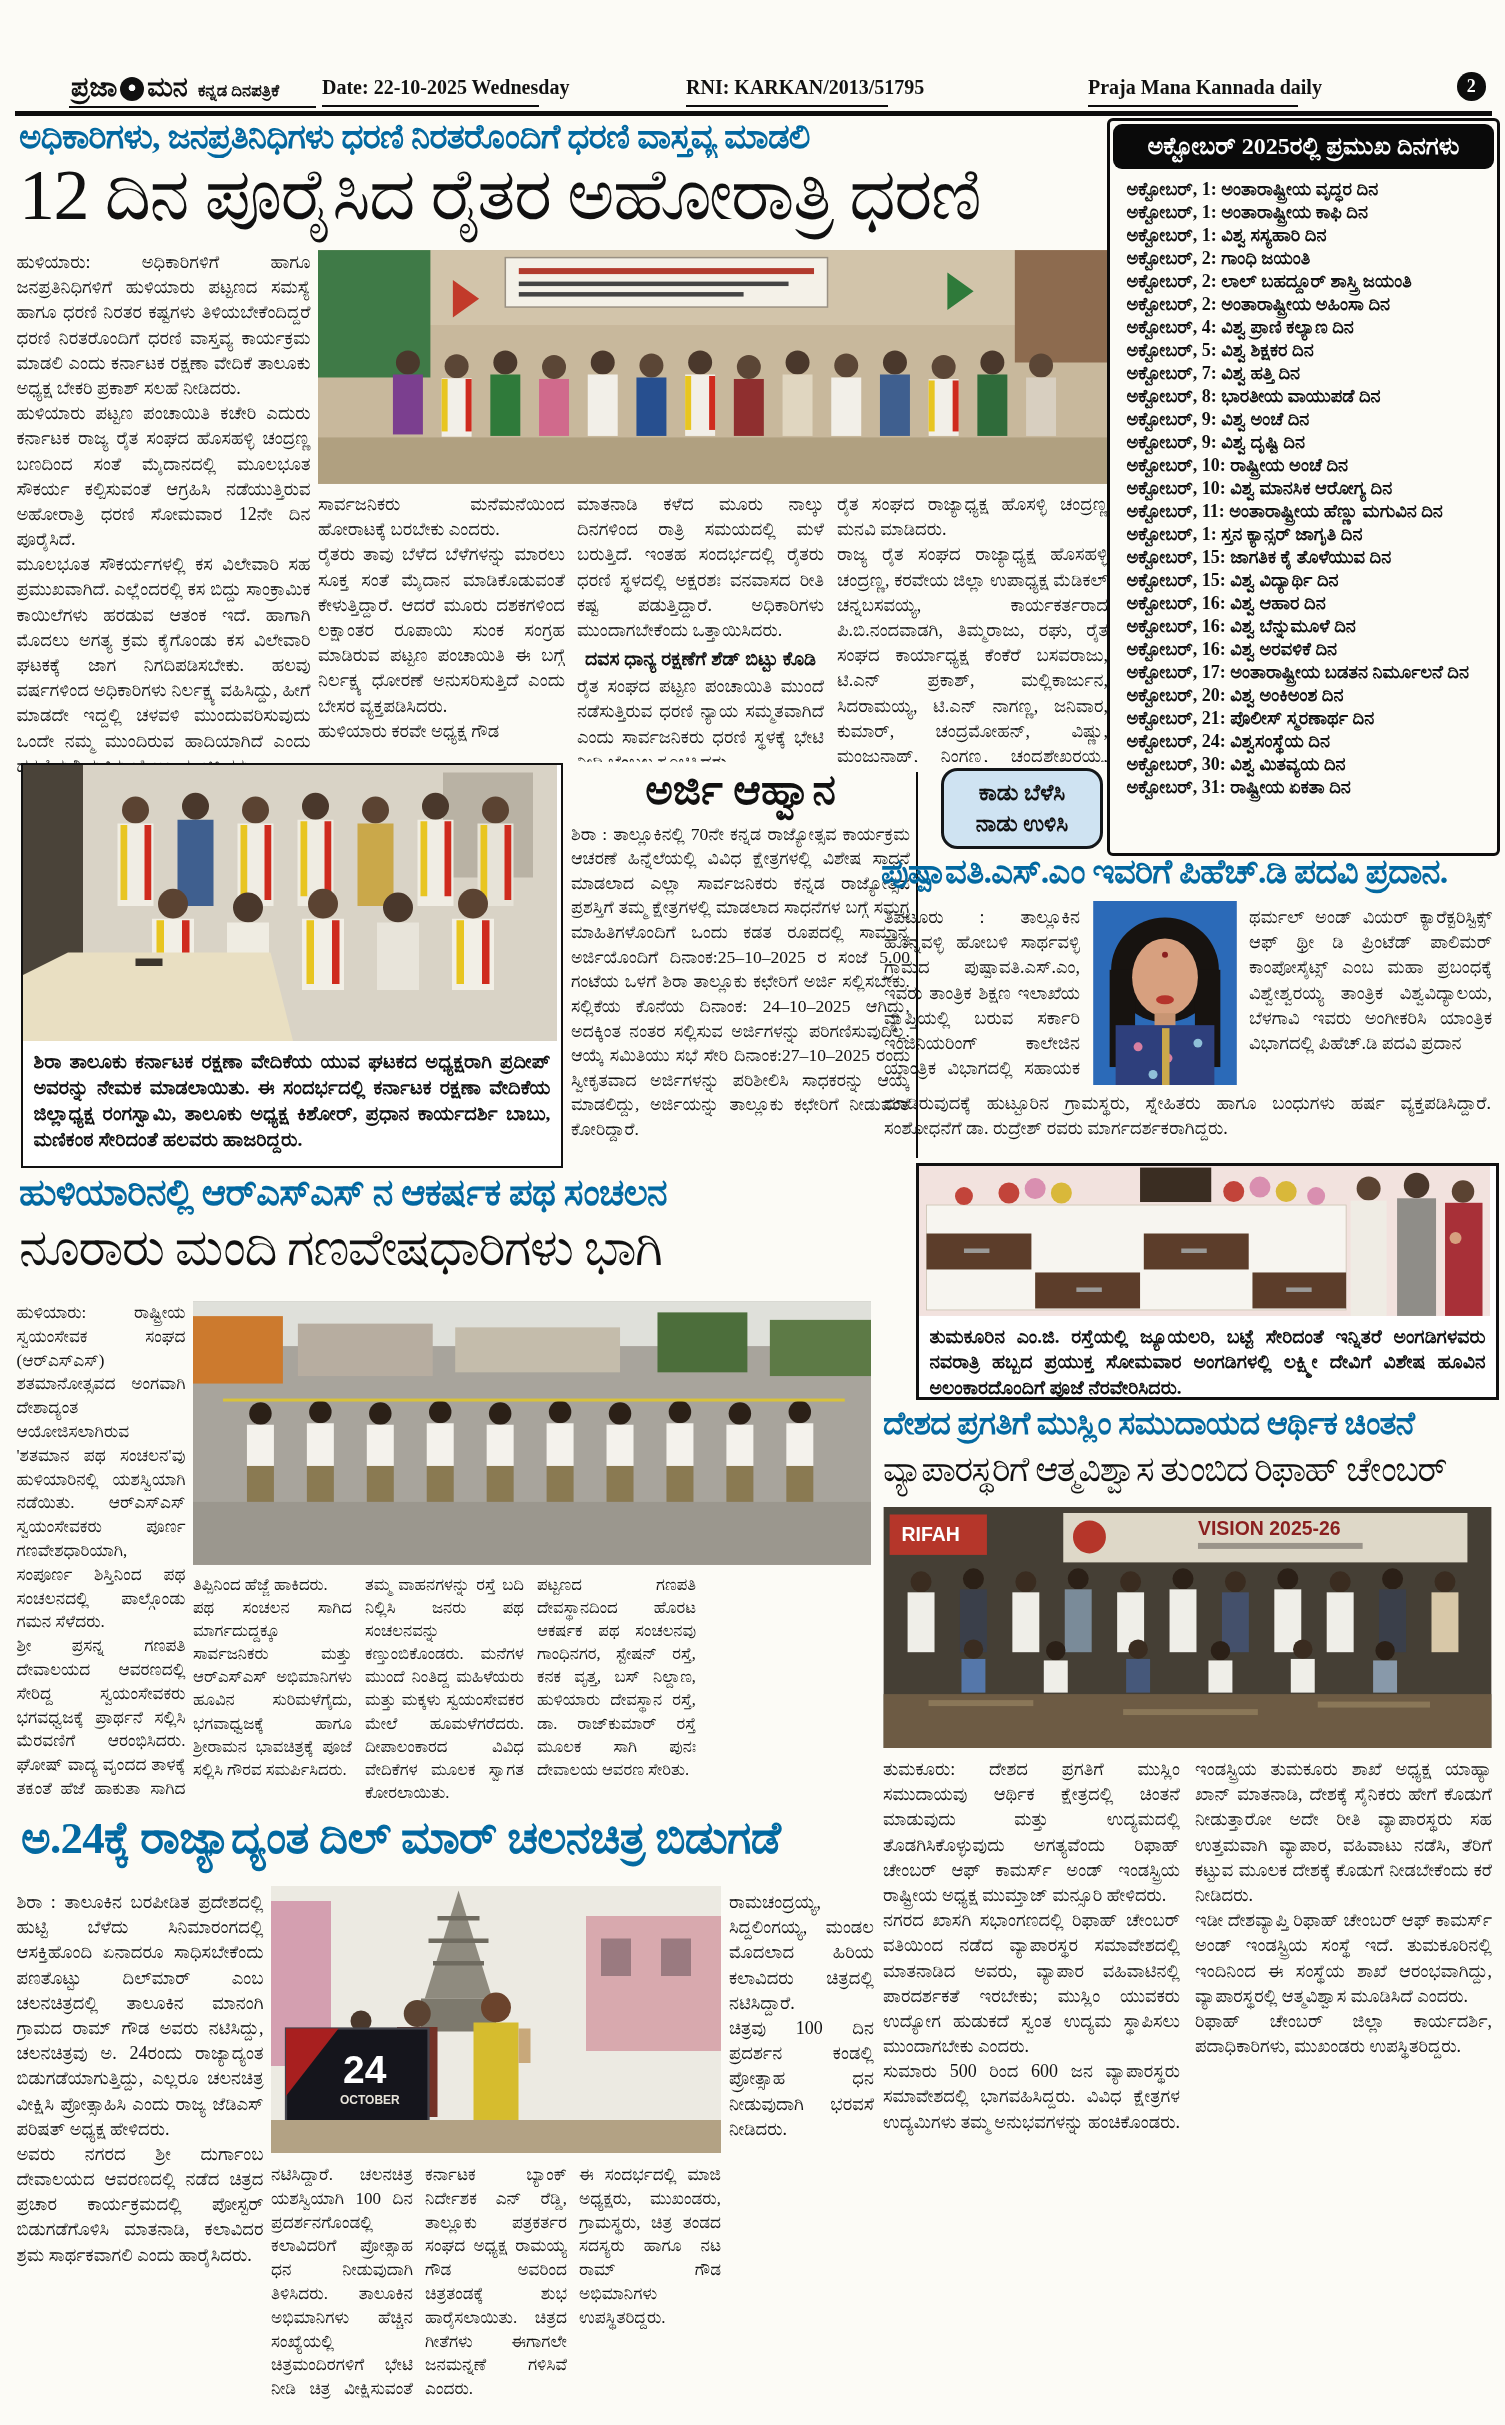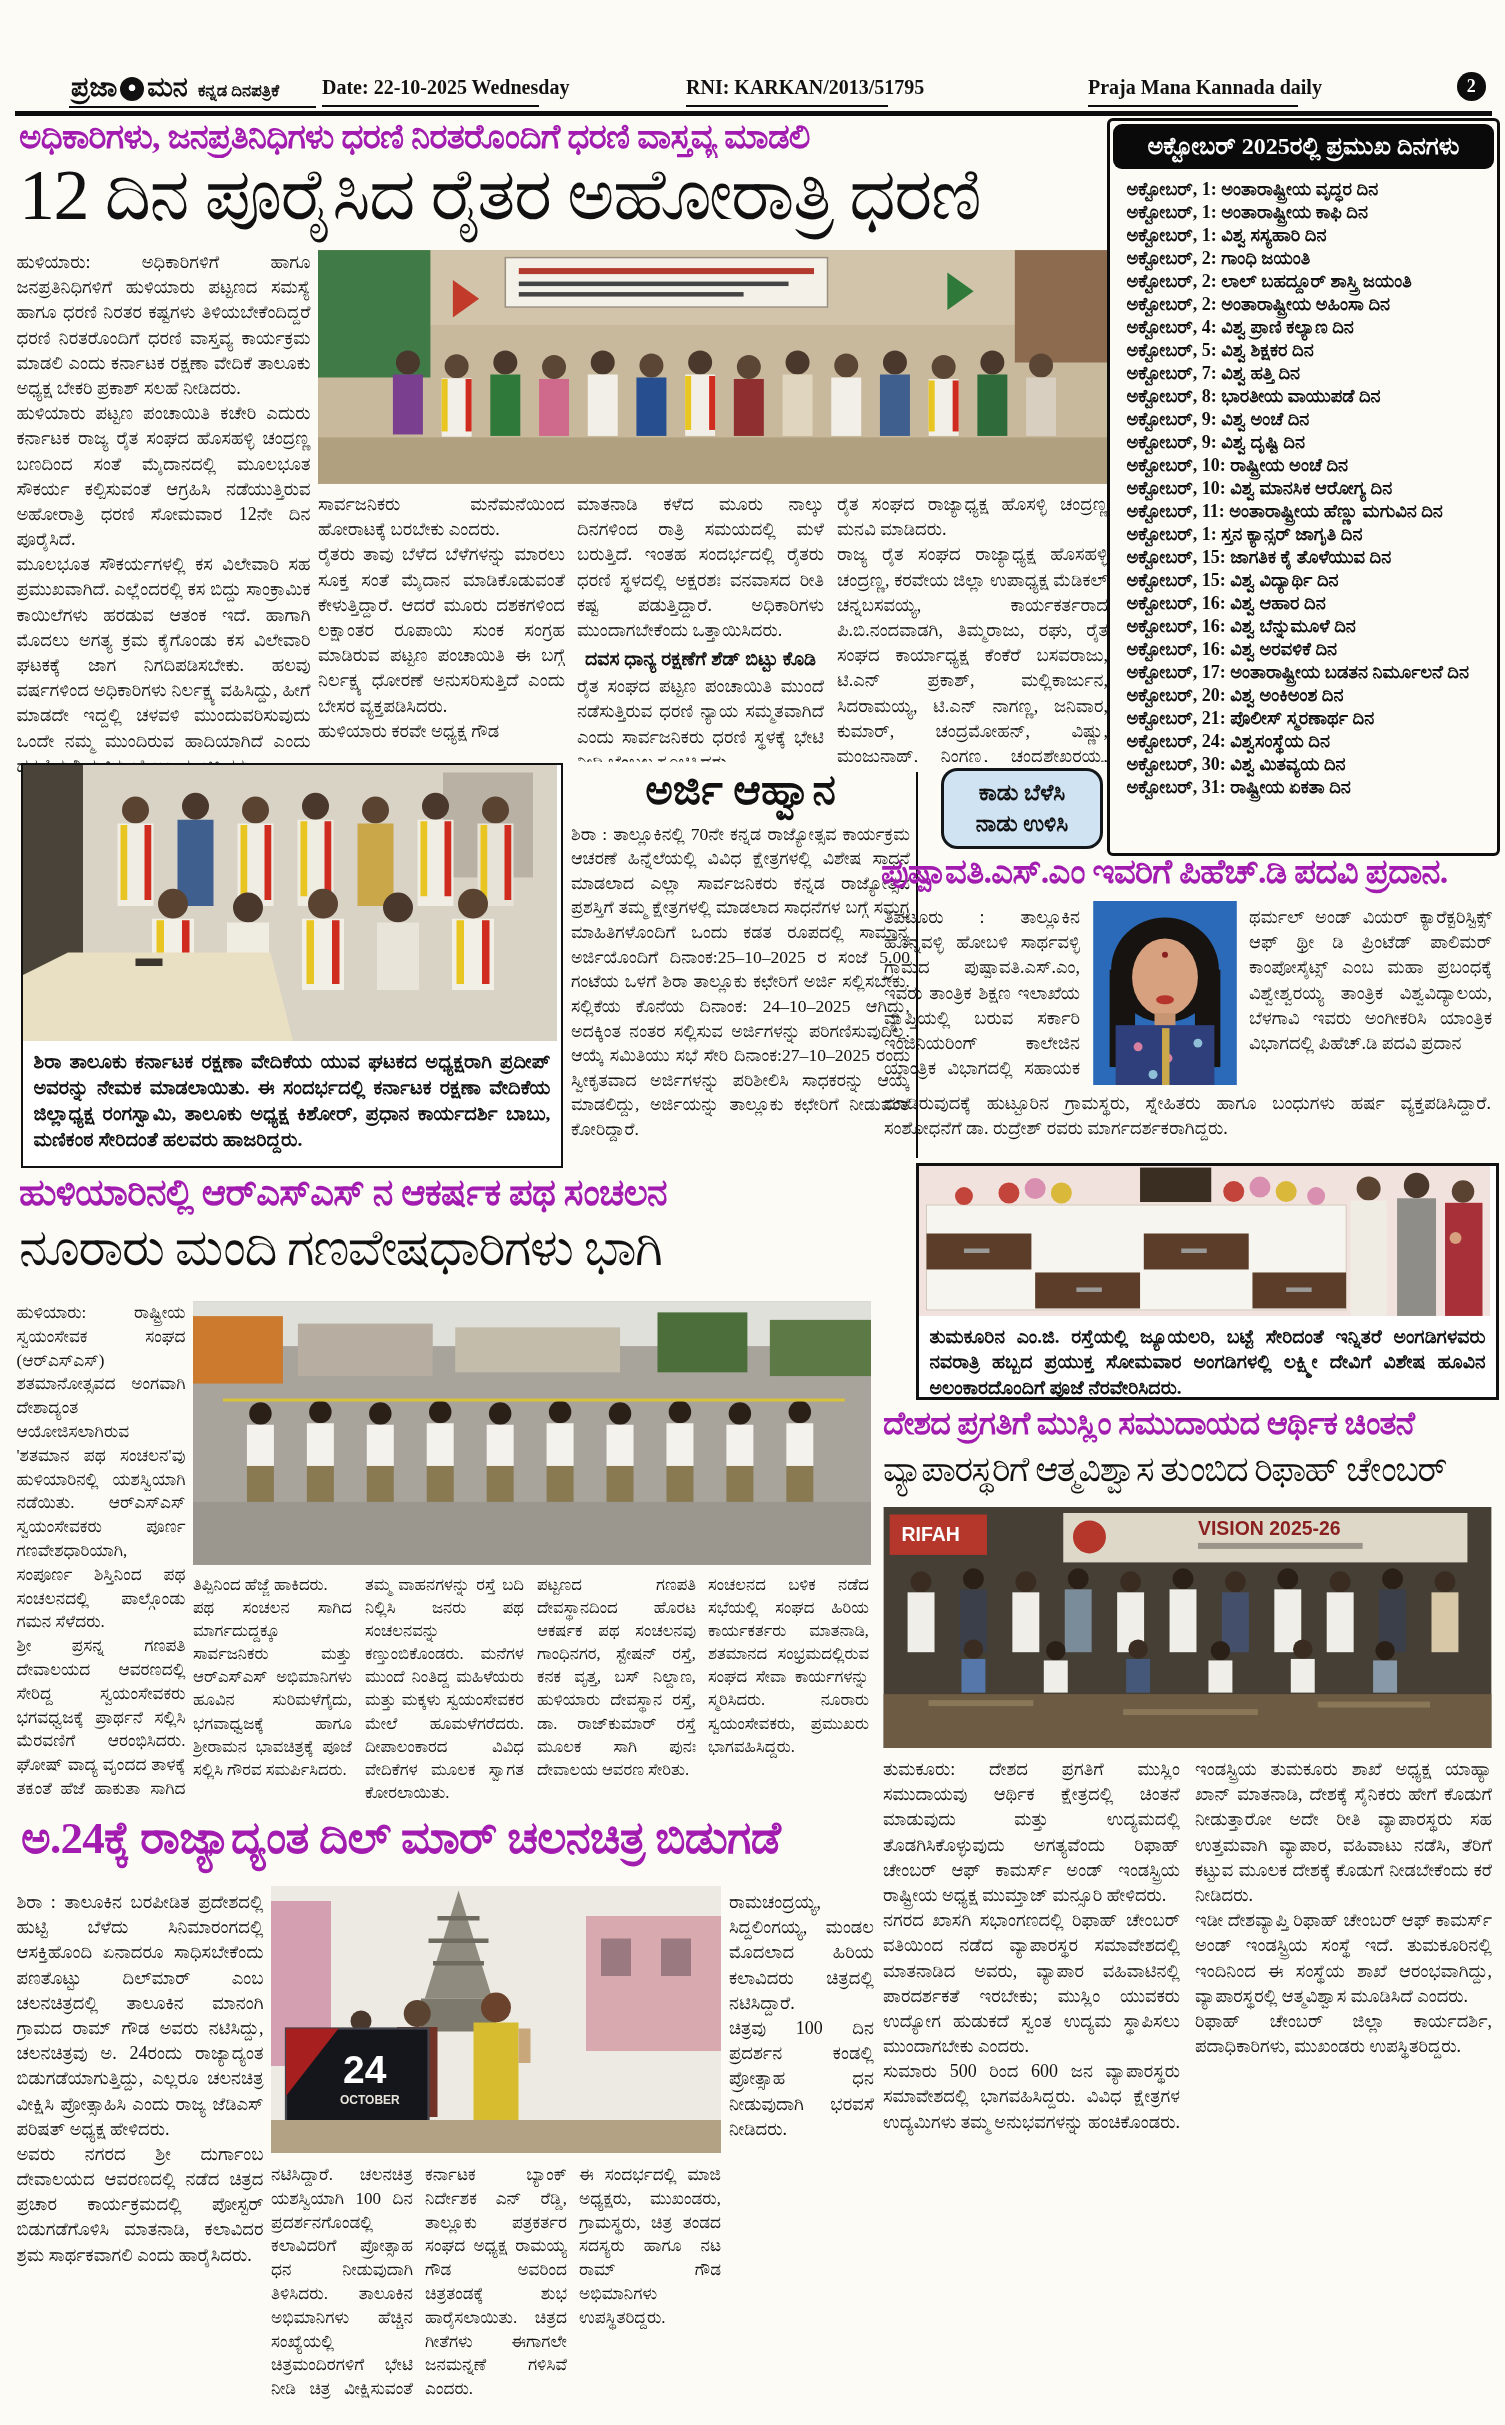--- a/index.html
+++ b/index.html
@@ -1,20 +1,20 @@
 <!DOCTYPE html>
 <html style="font-size:12px"><head>
 <meta charset="utf-8">
 <style>
   html,body{margin:0;padding:0;background:#d8d8d8;}
   #page{position:relative;width:1505px;height:2426px;background:#fcfbf6;
         font-family:"Liberation Serif","DejaVu Sans",serif;color:#111;overflow:hidden;}
   .abs{position:absolute;}
   .bt{font-size:18px;line-height:1.40;text-align:justify;white-space:pre-line;overflow:hidden;}
-  .red{color:#a21caf;}
+  .red{color:#0369a1;}
   .nowrap{white-space:nowrap;overflow:hidden;}
   .rule{background:#0d0d0d;}
   
   .logo-kn{font-size:27px;font-weight:bold;}
   .logo-tag{font-size:16.5px;font-weight:bold;margin-left:10px;}
   .emblem{display:inline-block;width:24px;height:24px;border-radius:50%;
           background:radial-gradient(circle at 50% 45%, #fff 0 3px, #111 3.7px 100%);
           vertical-align:-4.5px;margin:0 3px;}
   .hdr-item{font-size:20px;font-weight:bold;}
   .page-badge{width:28.5px;height:28.5px;border-radius:50%;background:#0d0d0d;color:#fff;
@@ -302,21 +302,20 @@
       </g>
       <rect y="268" width="905" height="84" fill="#9b978e"></rect>
       <rect x="40" y="130" width="830" height="4" fill="#d8c23a"></rect>
     </svg>
   </div>
 
   <div class="abs bt" style="left:193px;top:1573px;width:159px;height:225px;font-size:16.5px;">ತಿಪ್ಪಿನಿಂದ ಹೆಜ್ಜೆ ಹಾಕಿದರು.
  ಪಥ ಸಂಚಲನ ಸಾಗಿದ ಮಾರ್ಗದುದ್ದಕ್ಕೂ ಸಾರ್ವಜನಿಕರು ಮತ್ತು ಆರ್‌ಎಸ್‌ಎಸ್ ಅಭಿಮಾನಿಗಳು ಹೂವಿನ ಸುರಿಮಳೆಗೈದು, ಭಗವಾಧ್ವಜಕ್ಕೆ ಹಾಗೂ ಶ್ರೀರಾಮನ ಭಾವಚಿತ್ರಕ್ಕೆ ಪೂಜೆ ಸಲ್ಲಿಸಿ ಗೌರವ ಸಮರ್ಪಿಸಿದರು.</div>
   <div class="abs bt" style="left:365px;top:1573px;width:159px;height:225px;font-size:16.5px;">ತಮ್ಮ ವಾಹನಗಳನ್ನು ರಸ್ತೆ ಬದಿ ನಿಲ್ಲಿಸಿ ಜನರು ಪಥ ಸಂಚಲನವನ್ನು ಕಣ್ತುಂಬಿಕೊಂಡರು. ಮನೆಗಳ ಮುಂದೆ ನಿಂತಿದ್ದ ಮಹಿಳೆಯರು ಮತ್ತು ಮಕ್ಕಳು ಸ್ವಯಂಸೇವಕರ ಮೇಲೆ ಹೂಮಳೆಗರೆದರು. ದೀಪಾಲಂಕಾರದ ವಿವಿಧ ವೇದಿಕೆಗಳ ಮೂಲಕ ಸ್ವಾಗತ ಕೋರಲಾಯಿತು.</div>
   <div class="abs bt" style="left:537px;top:1573px;width:159px;height:225px;font-size:16.5px;">ಪಟ್ಟಣದ ಗಣಪತಿ ದೇವಸ್ಥಾನದಿಂದ ಹೊರಟ ಆಕರ್ಷಕ ಪಥ ಸಂಚಲನವು ಗಾಂಧಿನಗರ, ಸ್ಟೇಷನ್ ರಸ್ತೆ, ಕನಕ ವೃತ್ತ, ಬಸ್ ನಿಲ್ದಾಣ, ಹುಳಿಯಾರು ದೇವಸ್ಥಾನ ರಸ್ತೆ, ಡಾ. ರಾಜ್‌ಕುಮಾರ್ ರಸ್ತೆ ಮೂಲಕ ಸಾಗಿ ಪುನಃ ದೇವಾಲಯ ಆವರಣ ಸೇರಿತು.</div>
-  <div class="abs bt" style="left:708px;top:1573px;width:161px;height:225px;font-size:16.5px;">ಸಂಚಲನದ ಬಳಿಕ ನಡೆದ ಸಭೆಯಲ್ಲಿ ಸಂಘದ ಹಿರಿಯ ಕಾರ್ಯಕರ್ತರು ಮಾತನಾಡಿ, ಶತಮಾನದ ಸಂಭ್ರಮದಲ್ಲಿರುವ ಸಂಘದ ಸೇವಾ ಕಾರ್ಯಗಳನ್ನು ಸ್ಮರಿಸಿದರು. ನೂರಾರು ಸ್ವಯಂಸೇವಕರು, ಪ್ರಮುಖರು ಭಾಗವಹಿಸಿದ್ದರು.</div>
 
   <div class="abs photobox" style="left:916px;top:1163px;width:577px;height:231px;border-width:3px;">
     <div>
       <svg width="571" height="150" viewBox="0 0 762 200">
         <rect width="762" height="200" fill="#f2e2de"></rect>
         <rect x="10" y="52" width="560" height="140" fill="#f7f5f0" stroke="#c8bfae"></rect>
         <rect x="10" y="90" width="140" height="48" fill="#5c3d2a"></rect>
           <rect x="300" y="90" width="140" height="48" fill="#5c3d2a"></rect>
         <rect x="155" y="142" width="140" height="48" fill="#5c3d2a"></rect>
           <rect x="445" y="142" width="125" height="48" fill="#5c3d2a"></rect>

